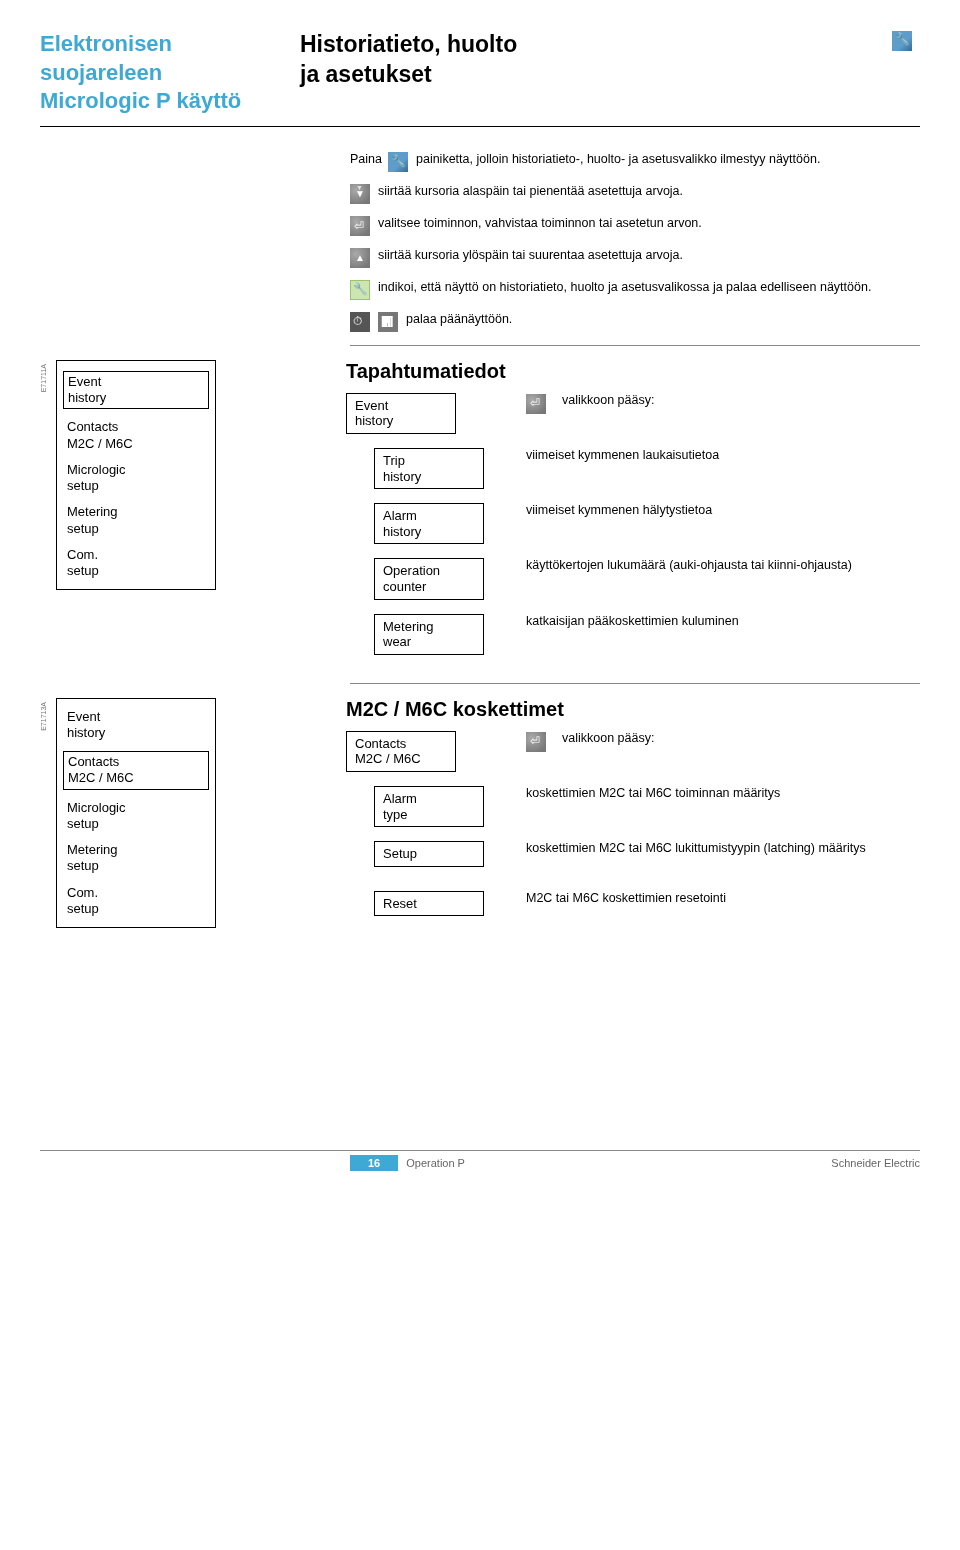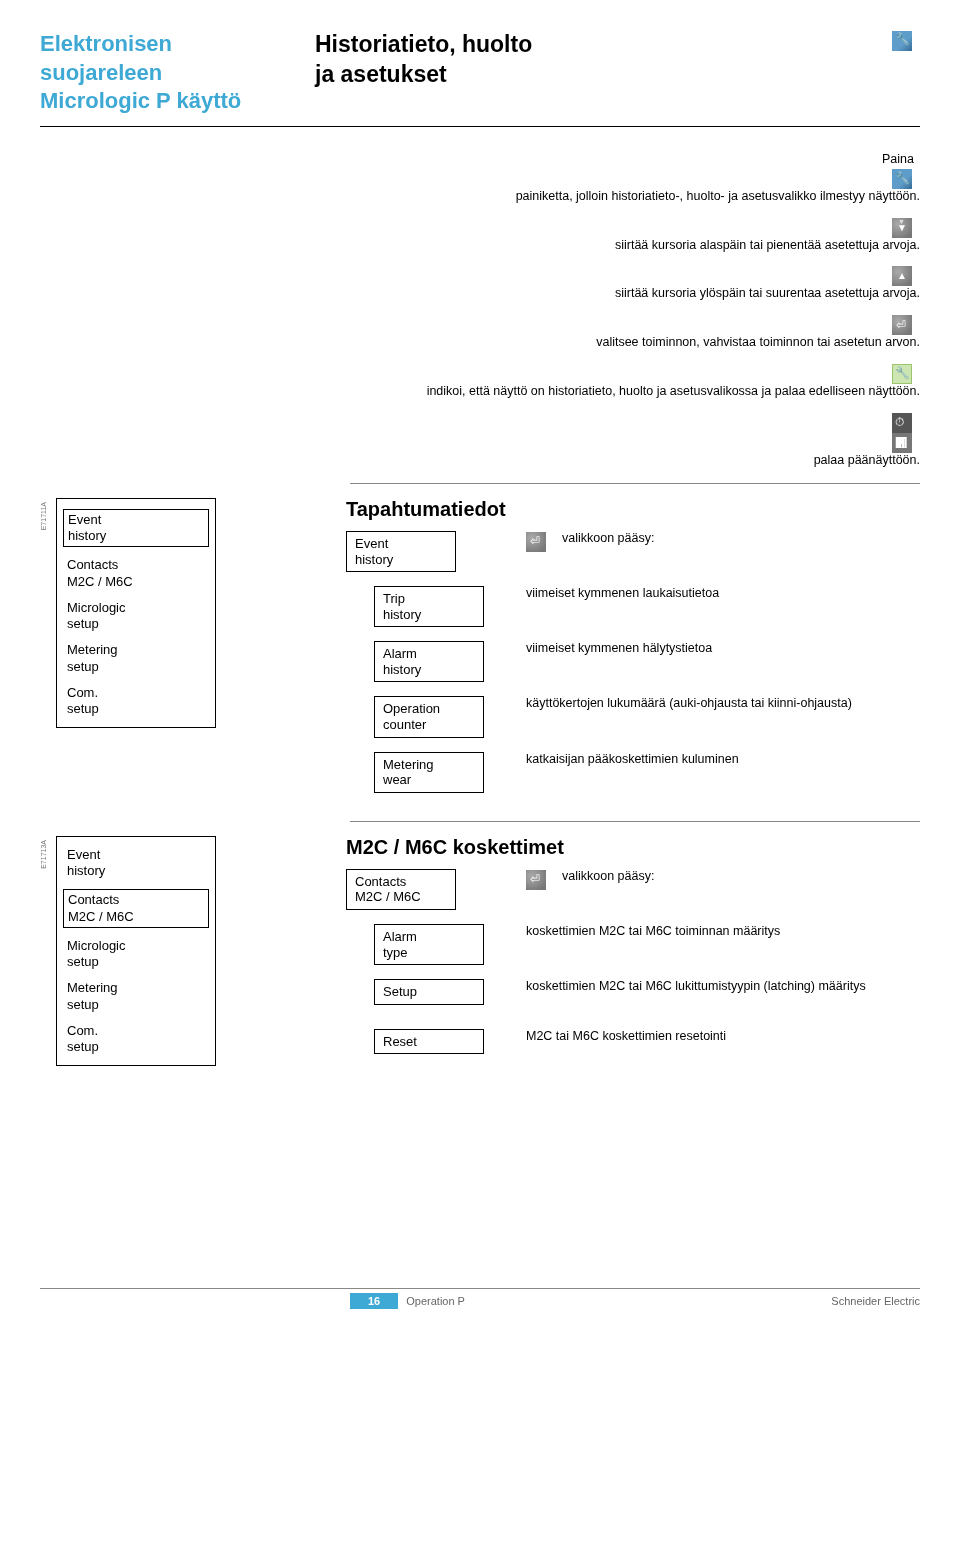--- a/index.html
+++ b/index.html
@@ -24,21 +24,20 @@
     font-size: 22px;
     font-weight: bold;
     width: 260px;
     line-height: 1.3;
   }
   .header-right {
     font-size: 23px;
     font-weight: bold;
     line-height: 1.3;
     flex: 1;
-    margin-left: 15px;
   }
   .header-icon {
     width: 26px;
     height: 26px;
     margin-left: 30px;
   }
   .hr-full {
     border: none;
     border-top: 1px solid #000;
     margin: 0 0 24px 0;
@@ -48,23 +47,22 @@
     border-top: 1px solid #888;
     margin: 14px 0 14px 0;
   }
   .intro-block {
     margin-left: 310px;
     font-size: 12.5px;
     line-height: 1.35;
   }
   .intro-row {
     display: flex;
-    align-items: flex-end;
+    align-items: flex-start;
     margin-bottom: 12px;
-    flex-direction: column;
   }
   .intro-text-left {
     margin-right: 6px;
   }
   .key-icon {
     display: inline-block;
     width: 20px;
     height: 20px;
     margin-right: 8px;
     flex-shrink: 0;
@@ -270,26 +268,26 @@
     <div class="intro-row">
       <span class="intro-text-left">Paina</span>
       <span class="key-icon key-wrench"></span>
       <span>painiketta, jolloin historiatieto-, huolto- ja asetusvalikko ilmestyy näyttöön.</span>
     </div>
     <div class="intro-row">
       <span class="key-icon key-down stack"></span>
       <span>siirtää kursoria alaspäin tai pienentää asetettuja arvoja.</span>
     </div>
     <div class="intro-row">
+      <span class="key-icon key-enter"></span>
+      <span>valitsee toiminnon, vahvistaa toiminnon tai asetetun arvon.</span>
+    </div>
+    <div class="intro-row">
       <span class="key-icon key-up"></span>
       <span>siirtää kursoria ylöspäin tai suurentaa asetettuja arvoja.</span>
-    </div>
-    <div class="intro-row">
-      <span class="key-icon key-enter"></span>
-      <span>valitsee toiminnon, vahvistaa toiminnon tai asetetun arvon.</span>
     </div>
     <div class="intro-row">
       <span class="key-icon key-wrench-ghost"></span>
       <span>indikoi, että näyttö on historiatieto, huolto ja asetusvalikossa ja palaa edelliseen näyttöön.</span>
     </div>
     <div class="intro-row">
       <span class="key-icon key-clock"></span>
       <span class="key-icon key-chart"></span>
       <span>palaa päänäyttöön.</span>
     </div>

